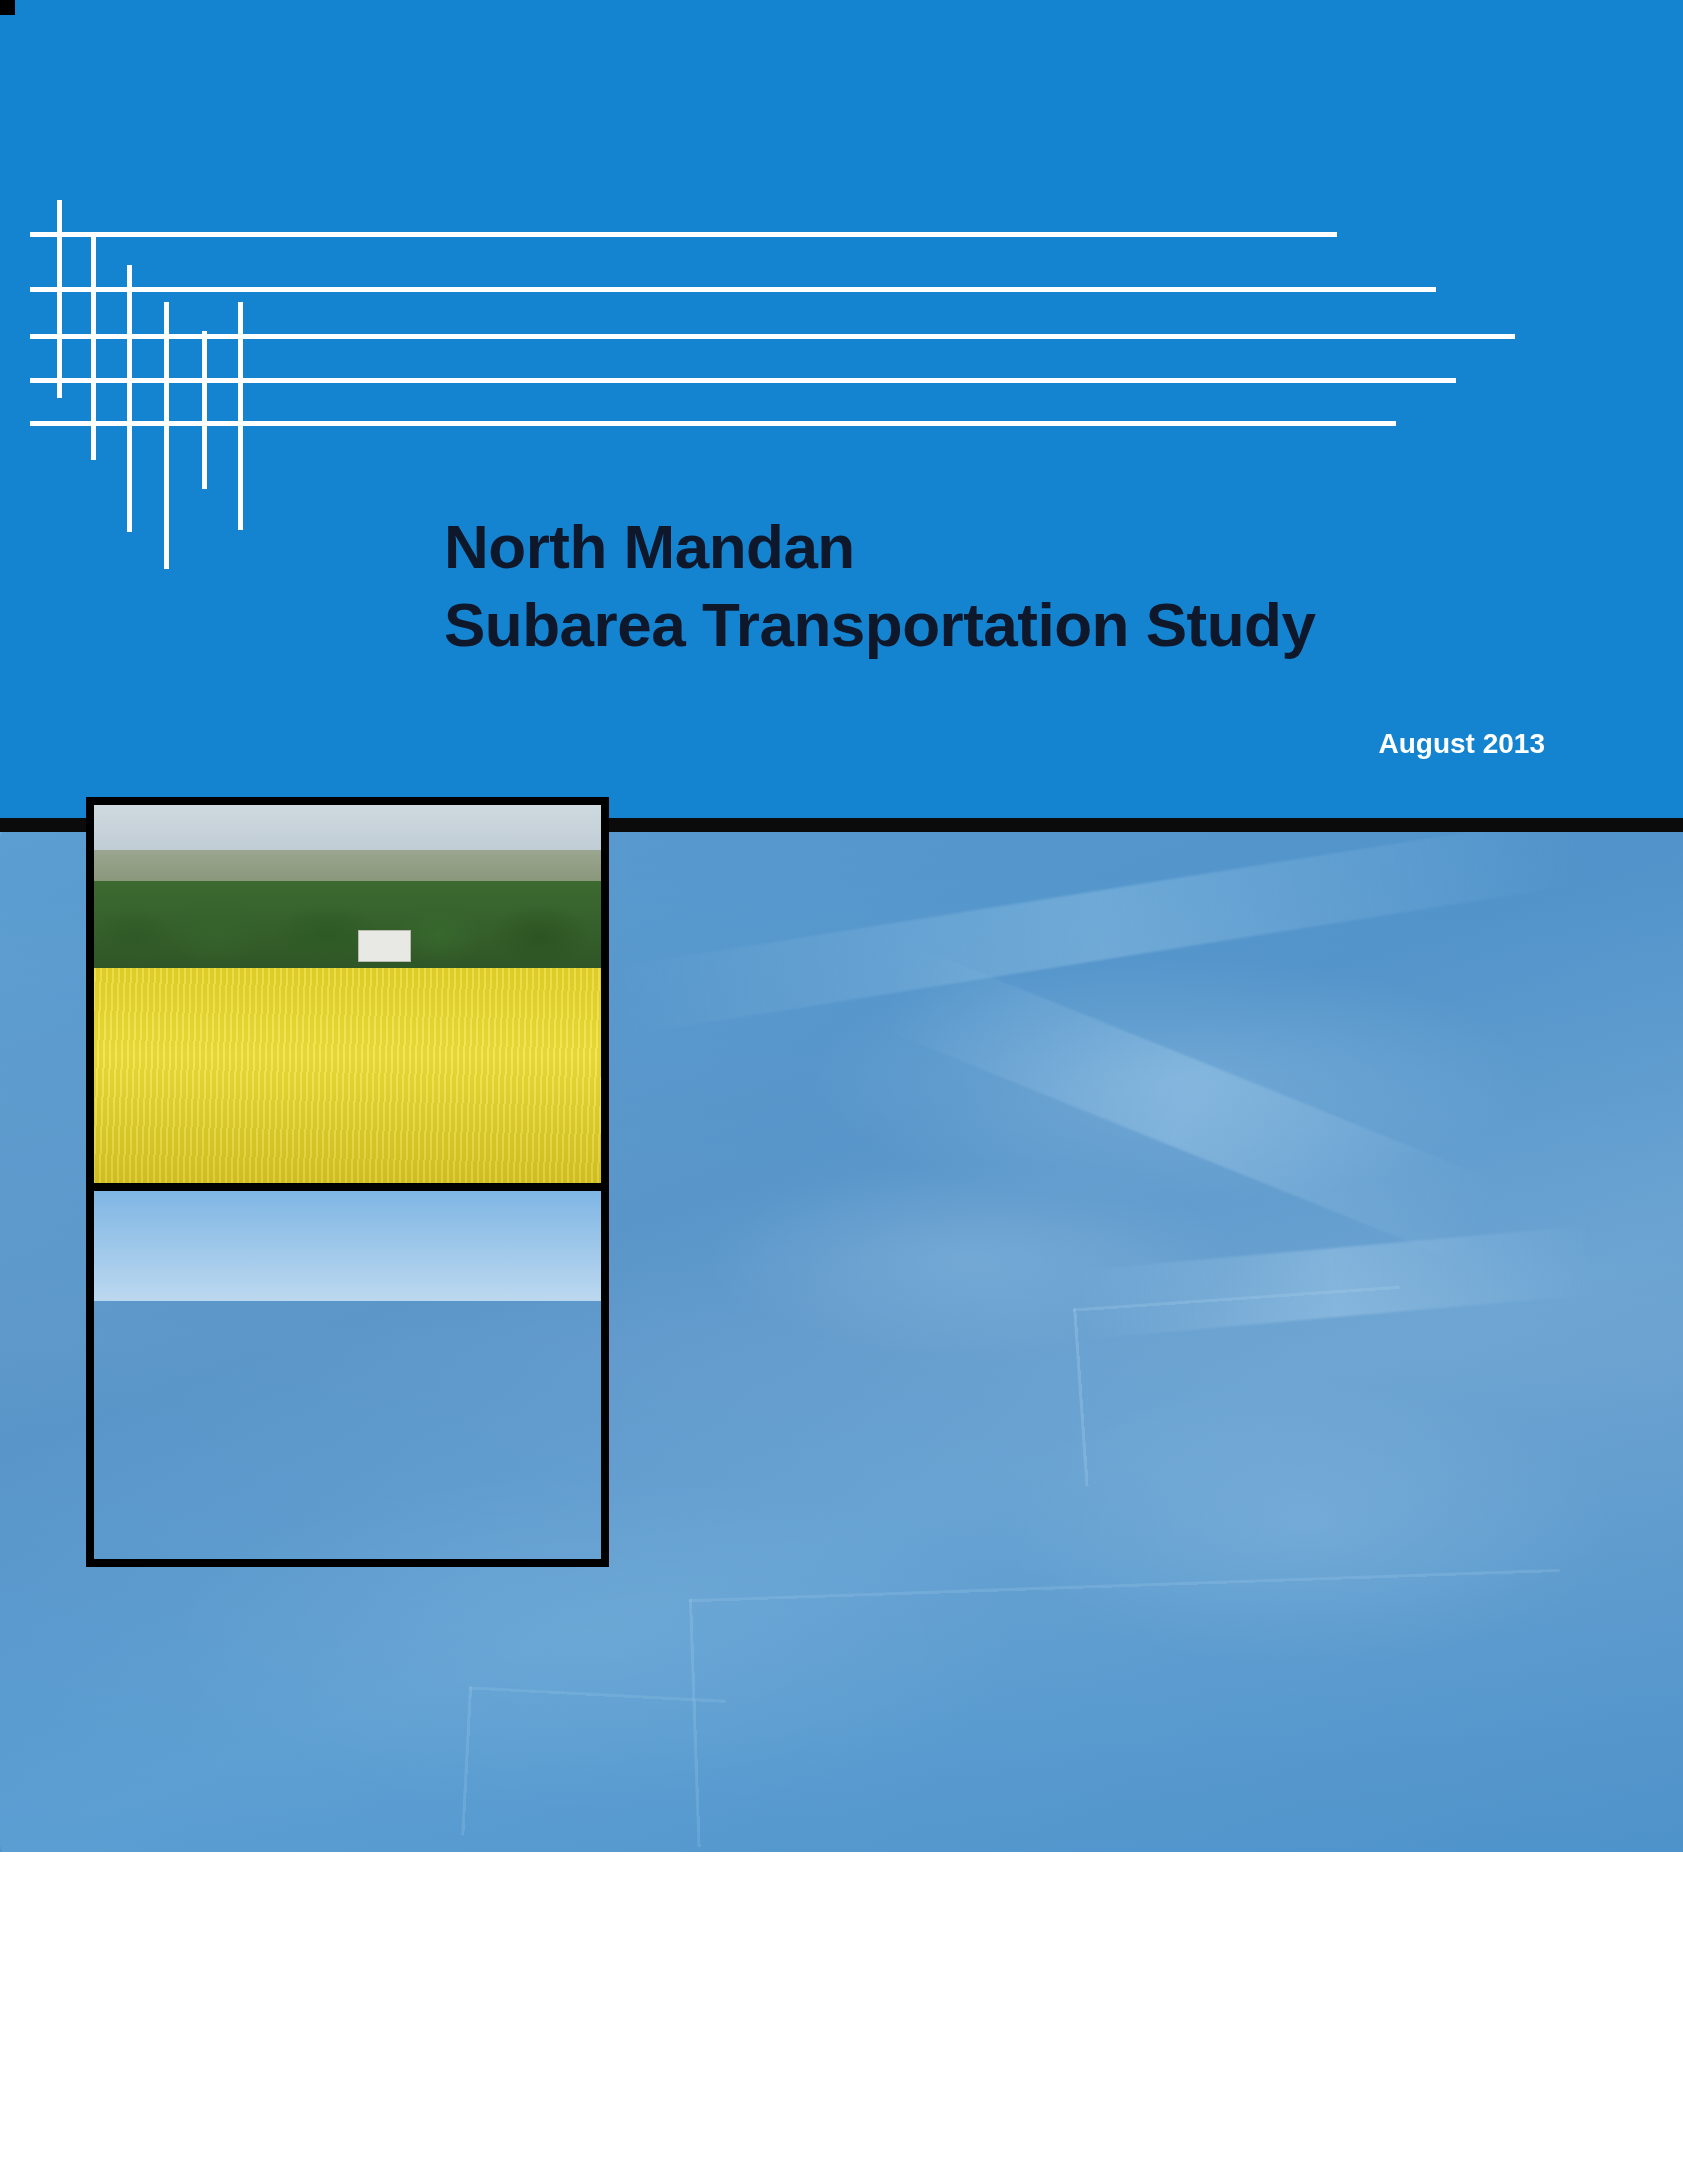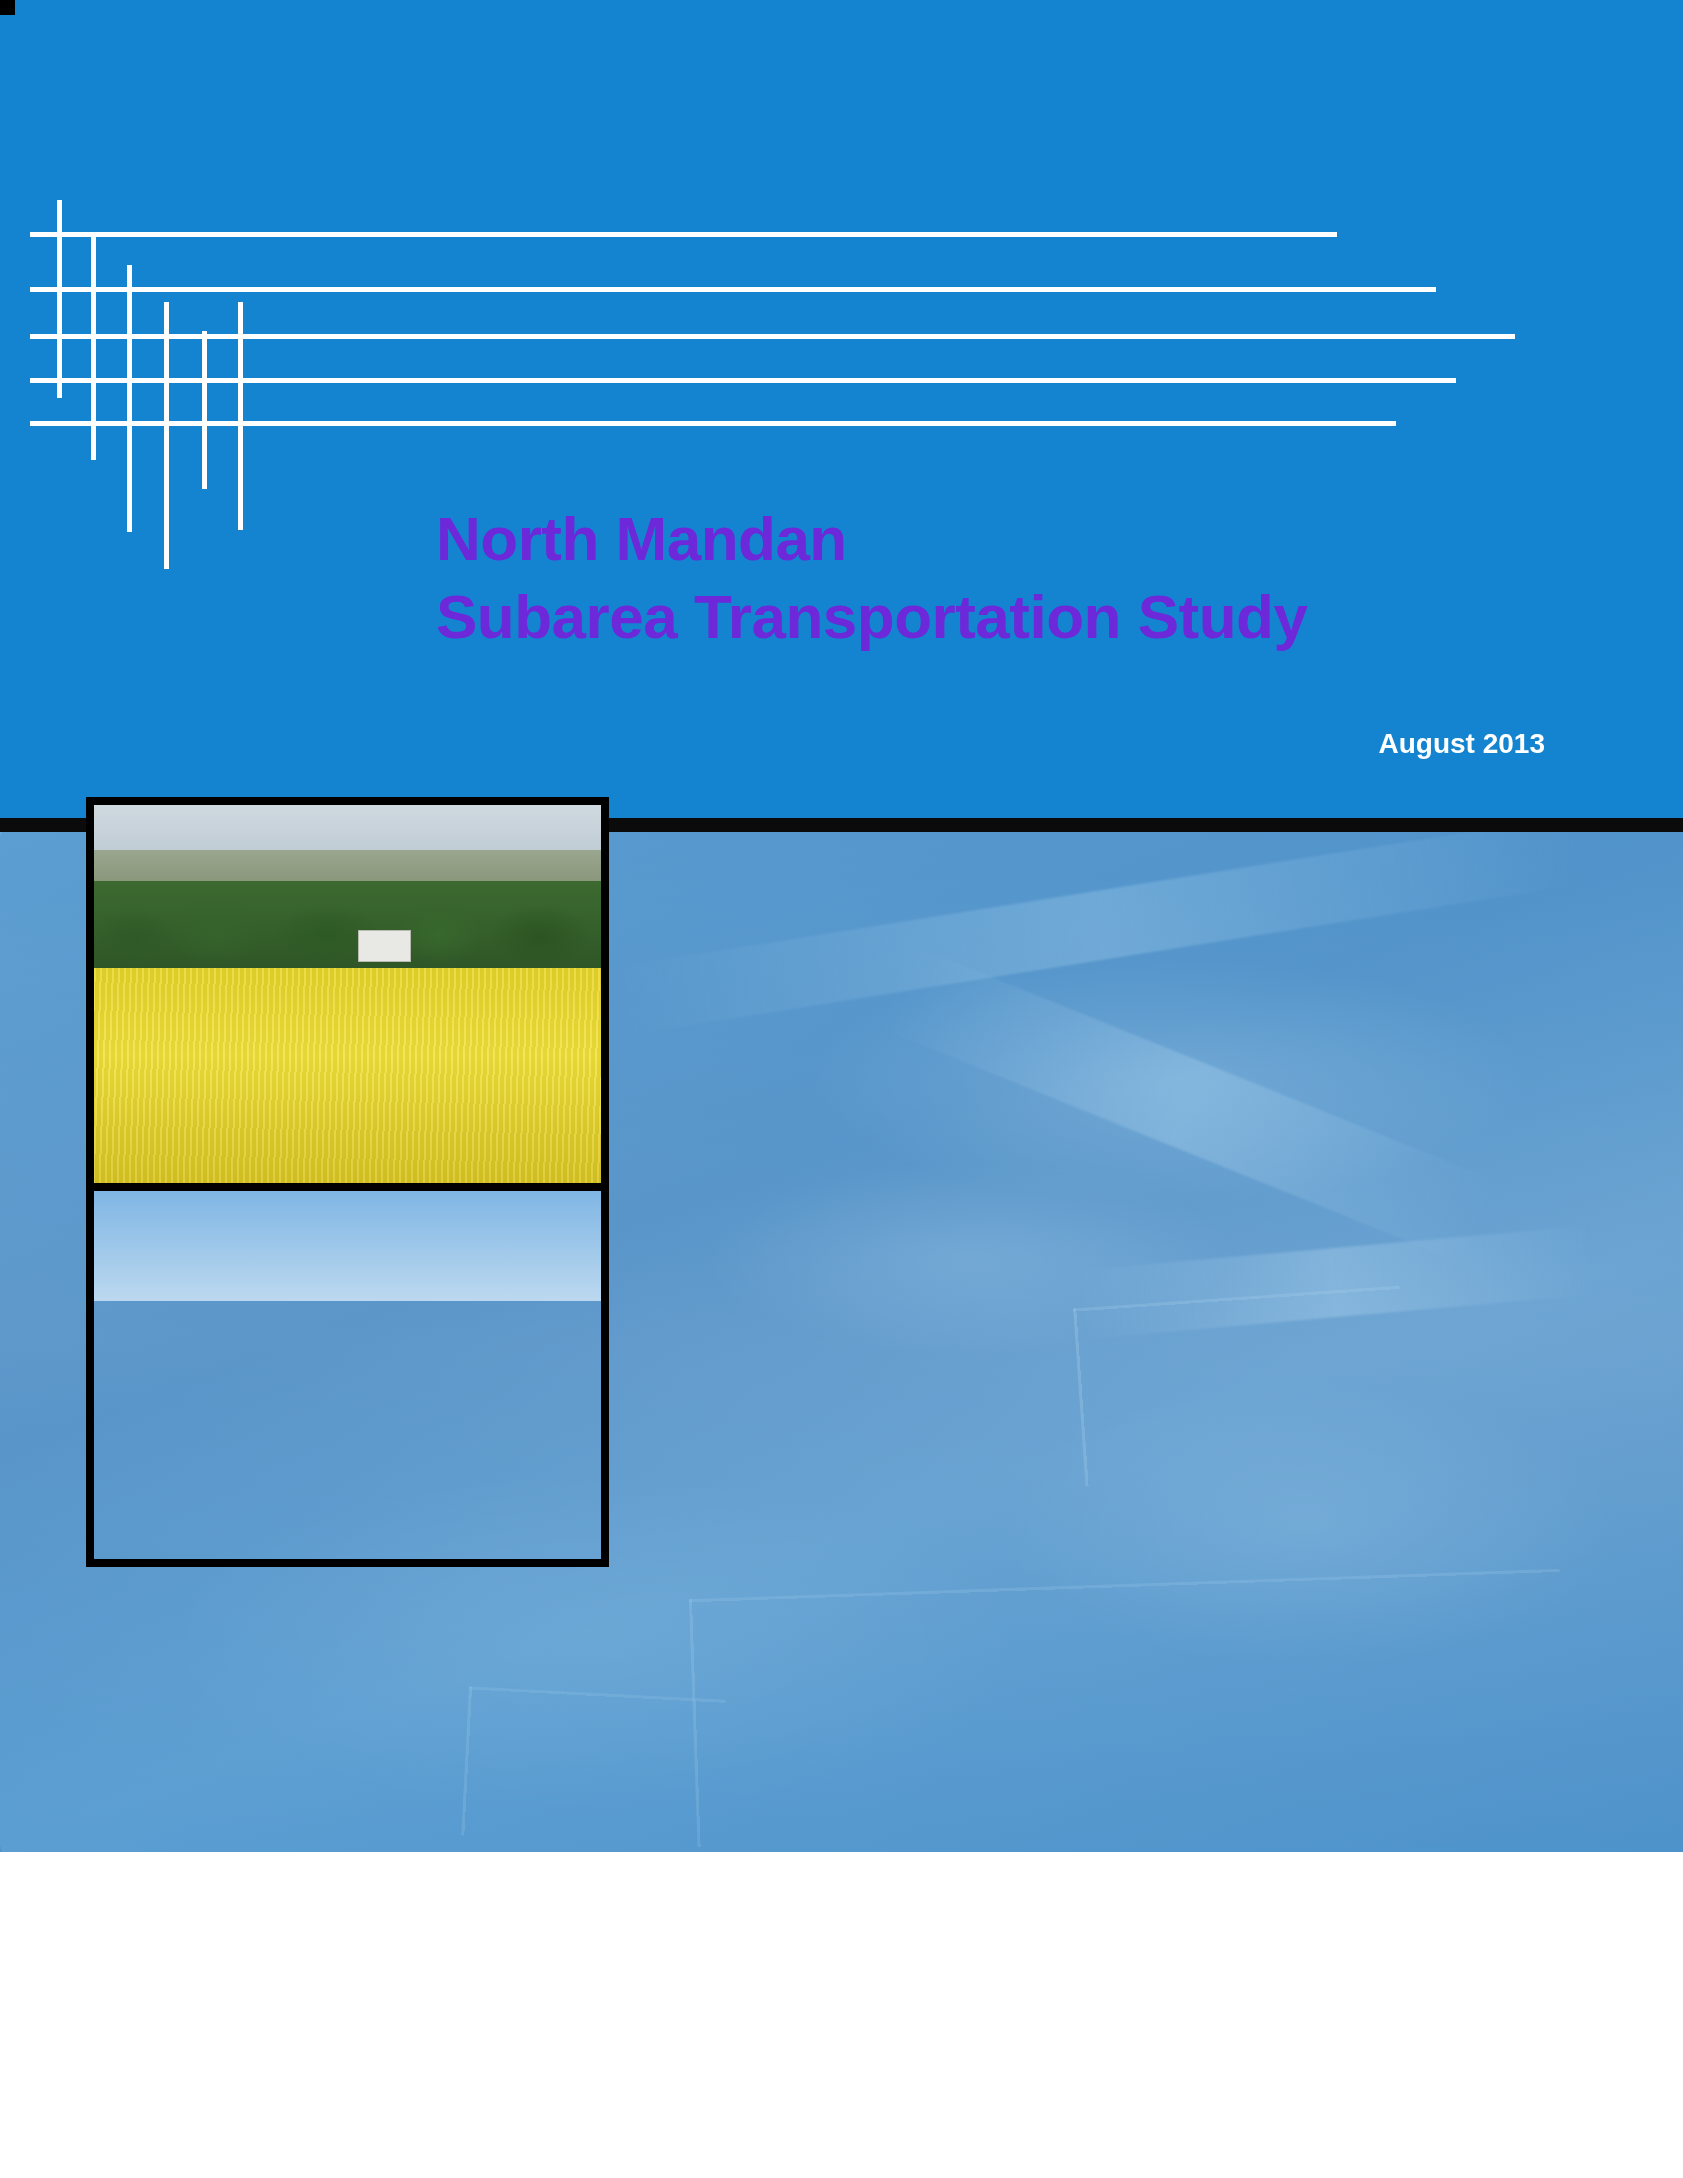--- a/index.html
+++ b/index.html
@@ -56,26 +56,26 @@
   }
 
   
   .title-block {
     position: absolute;
     left: 436px;
     top: 500px;
     width: 1109px;
   }
   .doc-title {
-    color: #6d28d9;
+    color: #0f172a;
     font-size: 62px;
     font-weight: bold;
     line-height: 1.25;
     letter-spacing: -0.5px;
-    margin: 0;
+    margin: 8px;
     white-space: pre-line;
   }
   .doc-date {
     position: absolute;
     right: 0;
     top: 228px;
     color: #ffffff;
     font-size: 28px;
     font-weight: bold;
     text-align: left;

